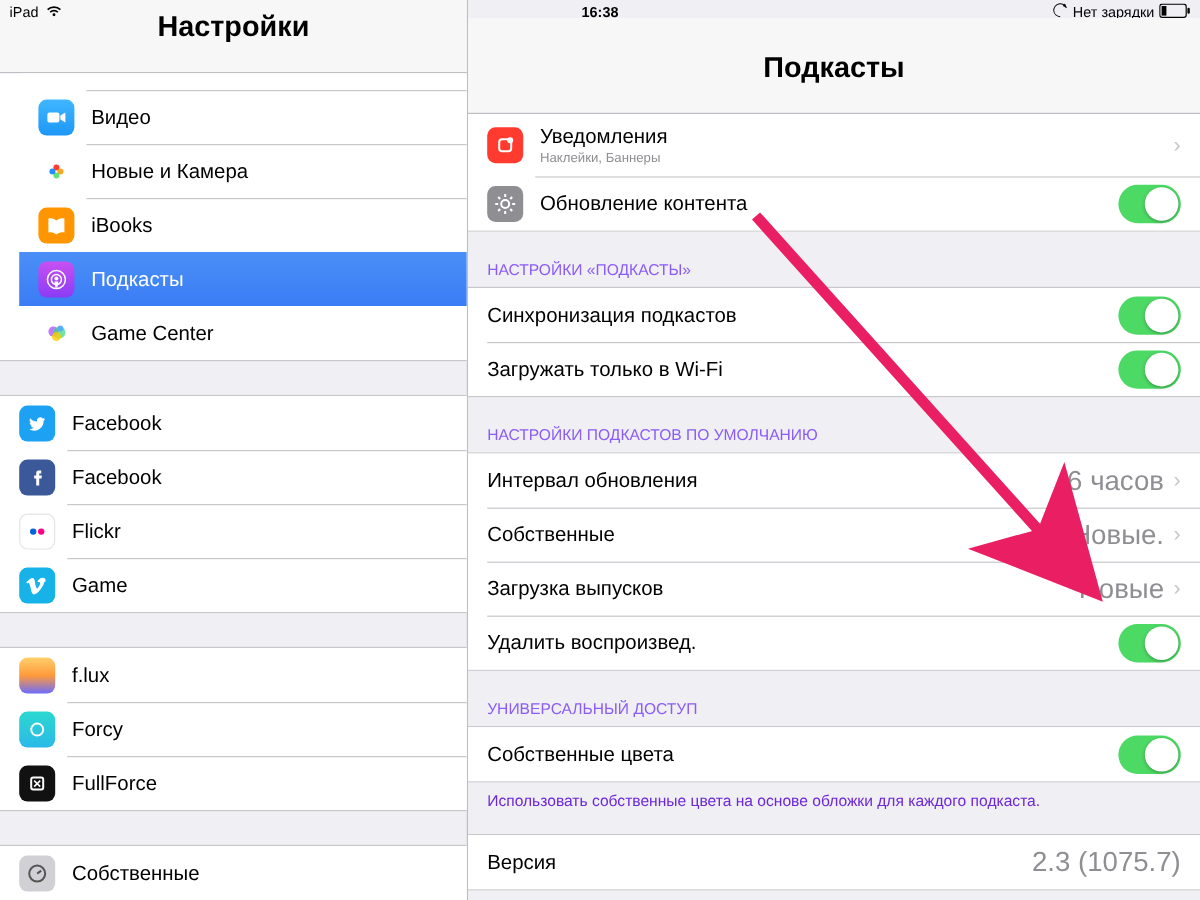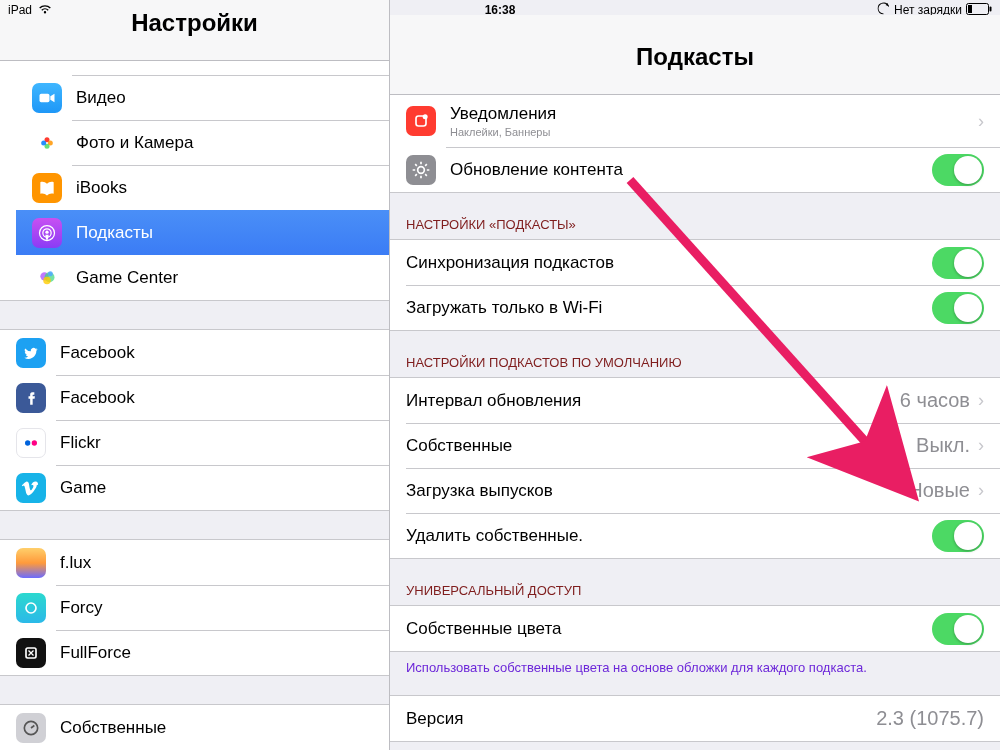--- a/index.html
+++ b/index.html
@@ -18,32 +18,32 @@
   .sidebar { width:390px; border-right:1px solid #bdbdc2; background:#efeff4; display:flex; flex-direction:column; }
   .detail  { flex:1; background:#efeff4; position:relative; overflow:hidden; }
 
   
   .pane-title { text-align:center; font-weight:700; font-size:24px; padding:28px 0 23px; border-bottom:1px solid #bdbdc2; background:#f7f7f8; }
 
   .scroll { overflow-y:auto; flex:1; }
 
   
   .group { background:#fff; border-top:1px solid #c8c8cc; border-bottom:1px solid #c8c8cc; }
-  .section-header { font-size:13px; color:#7f1d1d; padding:24px 16px 7px; text-transform:none; }
+  .section-header { font-size:13px; color:#8b5cf6; padding:24px 16px 7px; text-transform:none; }
   .section-footer { font-size:13px; color:#6d28d9; padding:8px 16px 0; }
 
   
   .row { display:flex; align-items:center; height:45px; padding:0 16px; position:relative; background:#fff; }
   .row + .row::before { content:""; position:absolute; left:56px; right:0; top:0; height:1px; background:#c8c8cc; }
   .row.no-icon + .row.no-icon::before { left:16px; }
   .row .icon { width:30px; height:30px; border-radius:7px; margin-right:14px; flex-shrink:0; display:flex; align-items:center; justify-content:center; }
   .row .label { font-size:17px; color:#000; flex:1; }
   .row .sub   { font-size:11px; color:#8e8e93; margin-top:2px; }
   .row .stack { display:flex; flex-direction:column; justify-content:center; }
-  .row .value { font-size:20px; color:#8e8e93; }
+  .row .value { font-size:23px; color:#8e8e93; }
   .row .chev  { margin-left:8px; color:#c7c7cc; font-size:18px; }
 
   .row.selected { background:#3b82f6; background:linear-gradient(#4a8ff7,#3b7cf5); }
   .row.selected .label { color:#fff; }
   .row.selected::before { display:none; }
   .row.selected + .row::before { display:none; }
 
   
   .toggle { width:52px; height:32px; border-radius:16px; position:relative; background:#4cd964; flex-shrink:0; }
   .toggle::after { content:""; position:absolute; right:2px; top:2px; width:28px; height:28px; border-radius:50%; background:#fff; box-shadow:0 1px 3px rgba(0,0,0,.3); }
@@ -130,21 +130,21 @@
         </div>
         <div class="row">
           <div class="icon ic-photos">
             <svg viewBox="0 0 24 24">
                 <circle cx="12" cy="8" r="3" fill="#ff3b30"></circle>
                 <circle cx="16" cy="12" r="3" fill="#ff9500" opacity=".85"></circle>
                 <circle cx="12" cy="16" r="3" fill="#4cd964" opacity=".85"></circle>
                 <circle cx="8" cy="12" r="3" fill="#007aff" opacity=".85"></circle>
               </svg>
           </div>
-          <span class="label">Фото и Камера</span>
+          <span class="label">Новые и Камера</span>
         </div>
         <div class="row">
           <div class="icon ic-ibooks">
               <svg viewBox="0 0 24 24">
                 <path d="M4 5c3-1 6 0 8 2 2-2 5-3 8-2v14c-3-1-6 0-8 2-2-2-5-3-8-2V5z" fill="#fff"></path>
               </svg>
             </div>
           <span class="label">iBooks</span>
         </div>
         <div class="row selected">
@@ -298,30 +298,30 @@
 
       <div class="section-header">НАСТРОЙКИ ПОДКАСТОВ ПО УМОЛЧАНИЮ</div>
       <div class="group">
         <div class="row no-icon">
           <span class="label">Интервал обновления</span>
           <span class="value">6 часов</span>
           <span class="chev">›</span>
         </div>
         <div class="row no-icon">
           <span class="label">Собственные</span>
-          <span class="value">Выкл.</span>
+          <span class="value">Новые.</span>
           <span class="chev">›</span>
         </div>
         <div class="row no-icon">
           <span class="label">Загрузка выпусков</span>
           <span class="value">Новые</span>
           <span class="chev">›</span>
         </div>
         <div class="row no-icon">
-          <span class="label">Удалить собственные.</span>
+          <span class="label">Удалить воспроизвед.</span>
           <div class="toggle"></div>
         </div>
       </div>
 
       <div class="section-header">УНИВЕРСАЛЬНЫЙ ДОСТУП</div>
       <div class="group">
         <div class="row no-icon">
           <span class="label">Собственные цвета</span>
           <div class="toggle"></div>
         </div>

